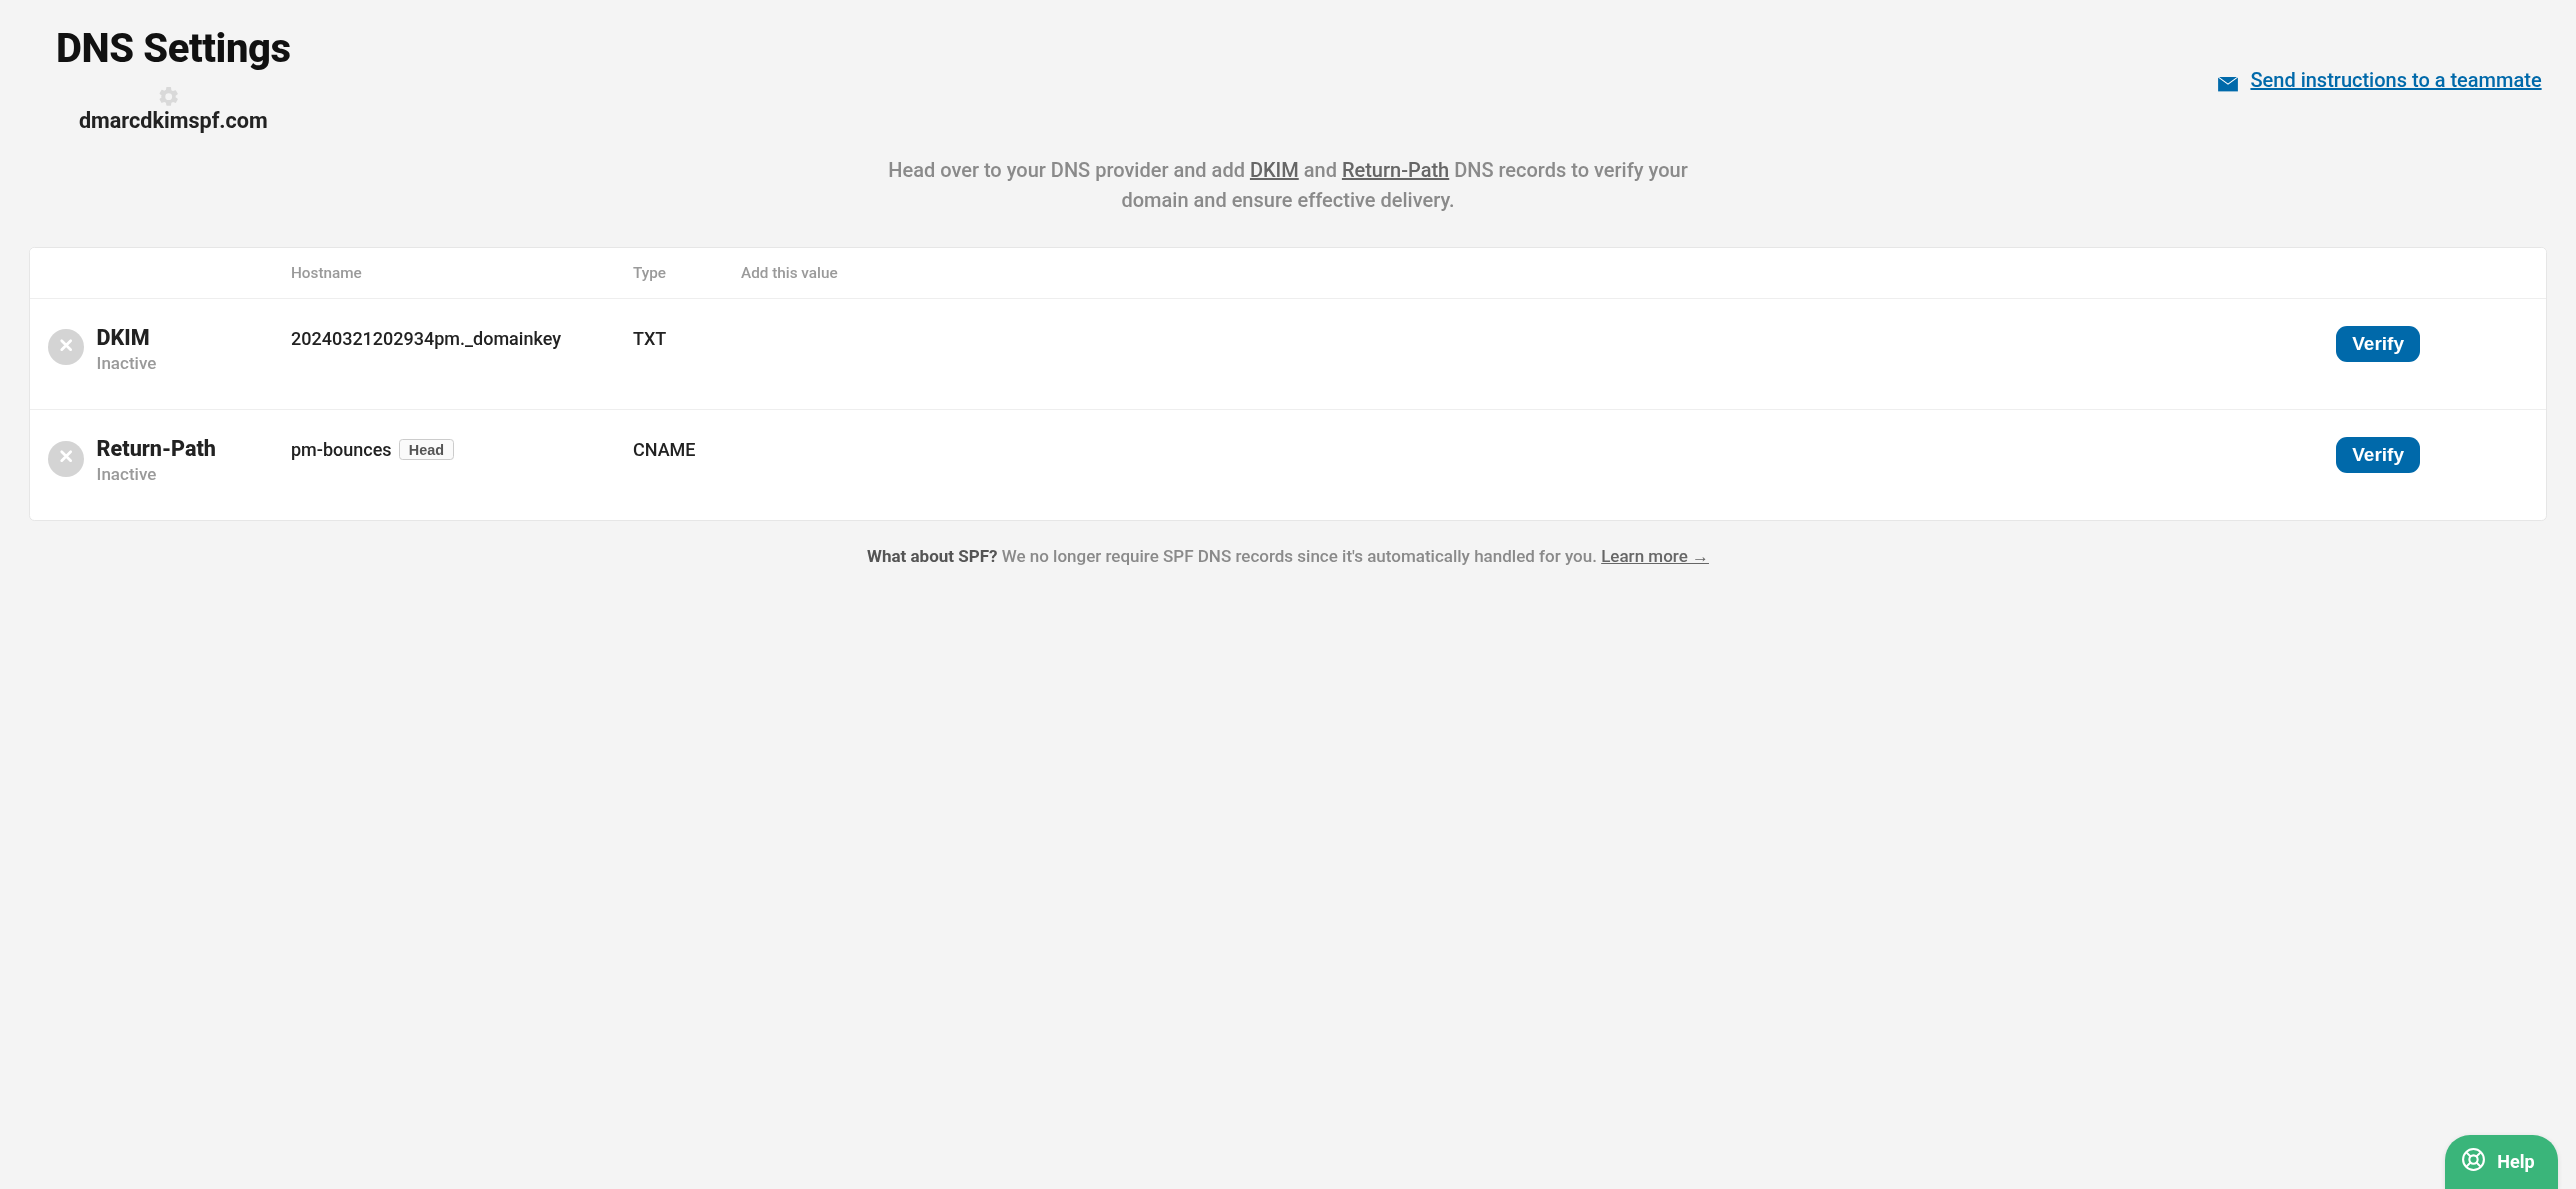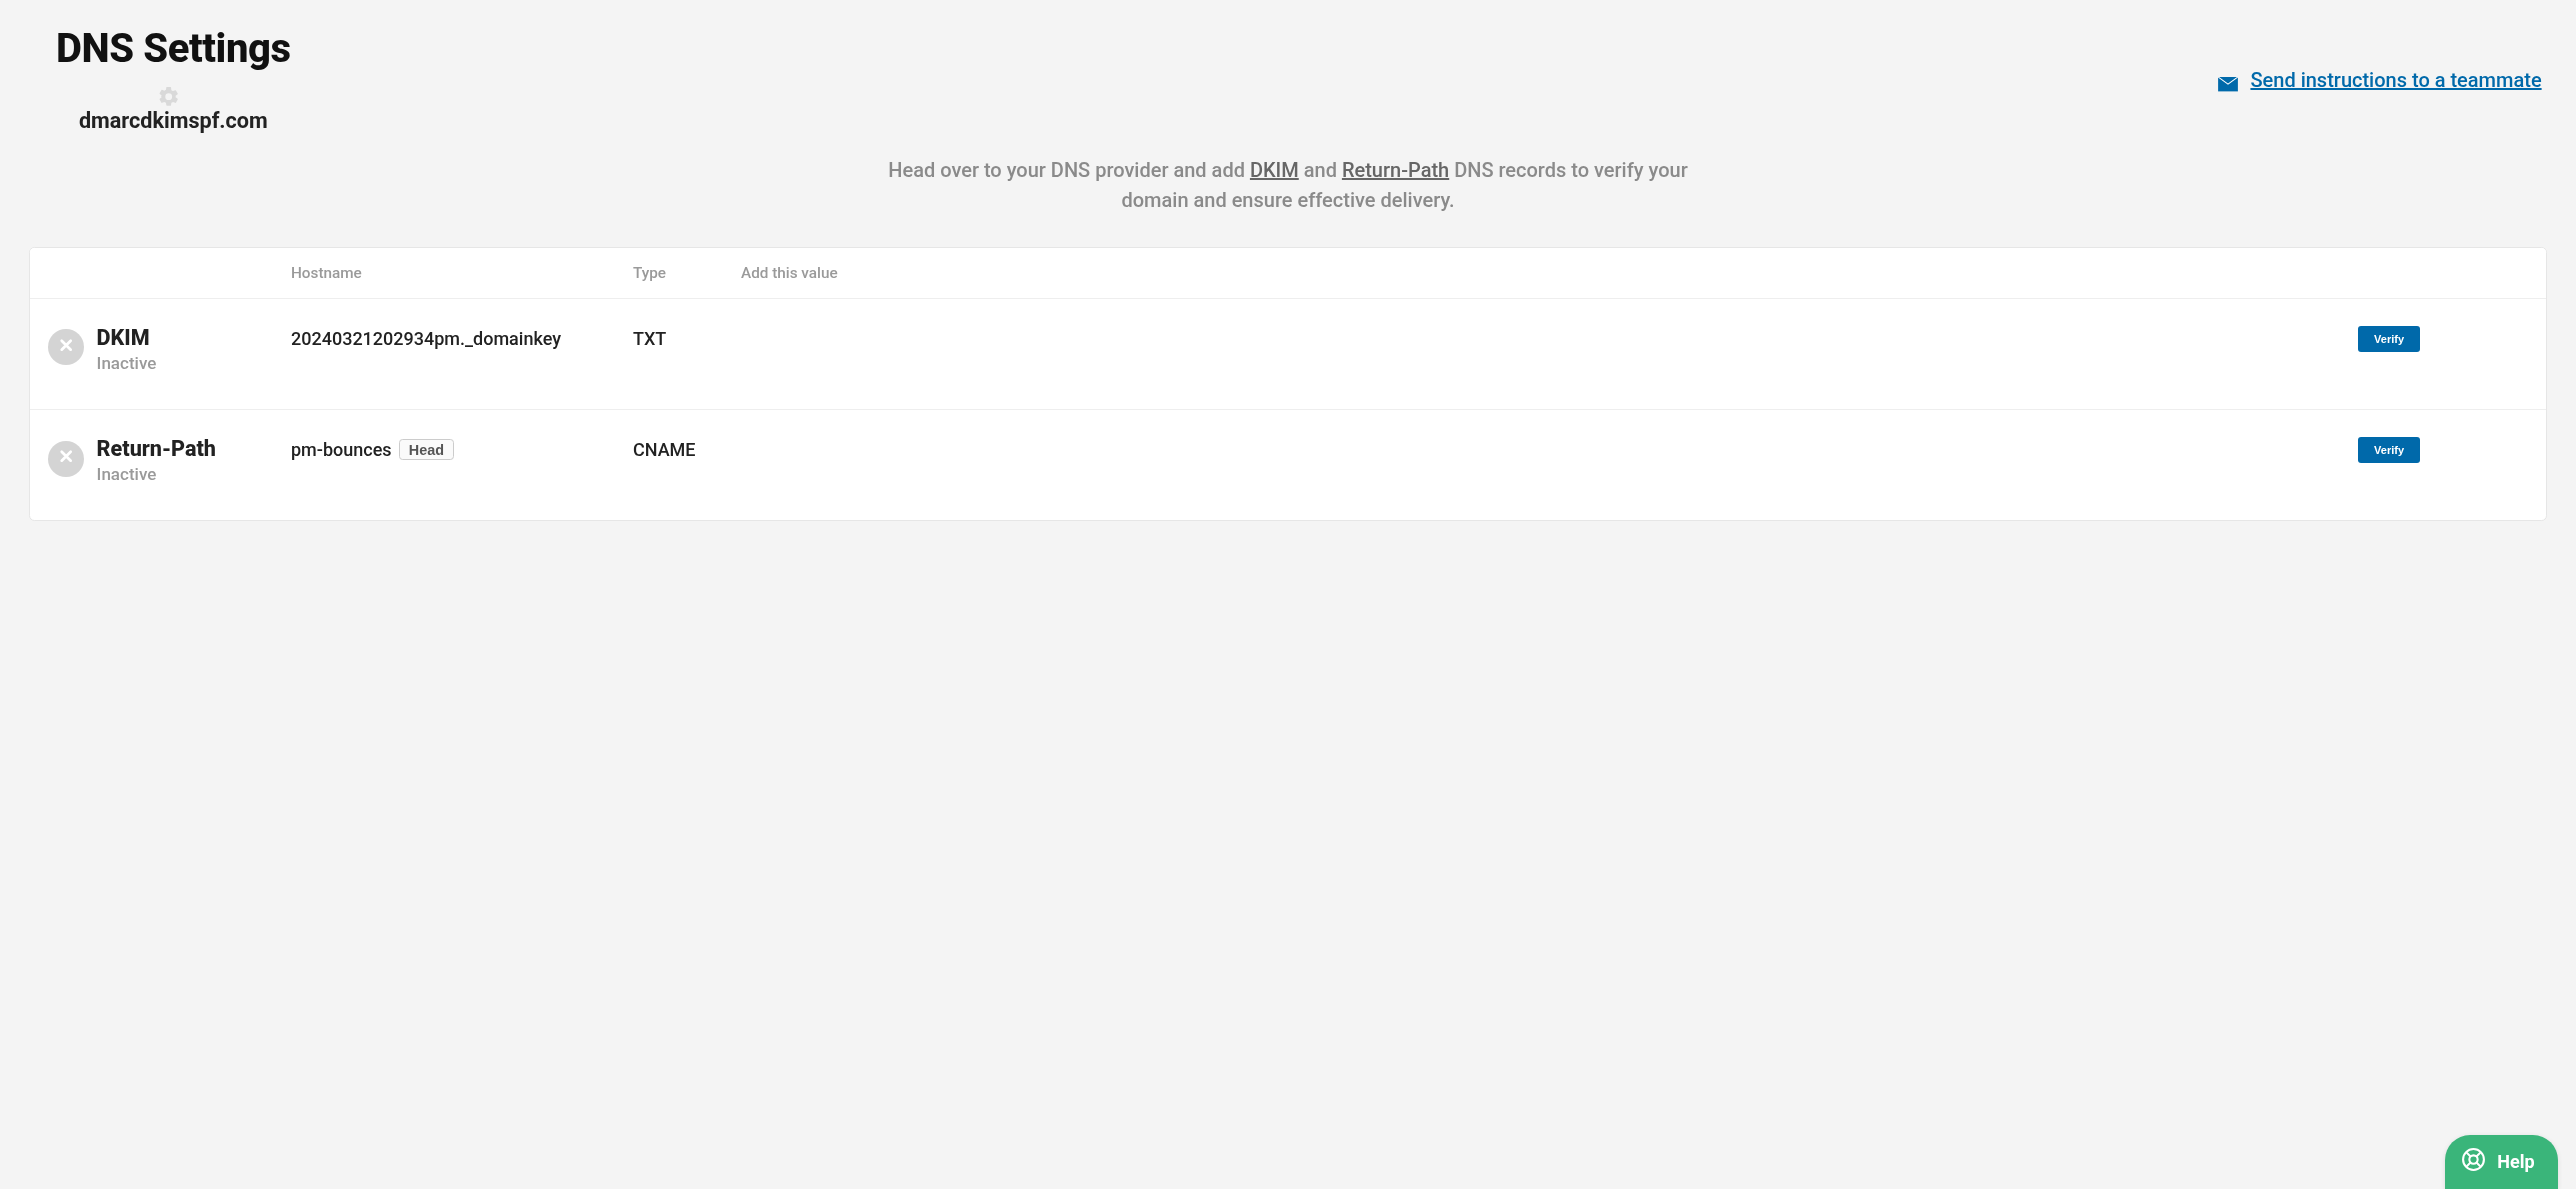--- a/index.html
+++ b/index.html
@@ -155,24 +155,24 @@
     border: 0.9px solid #ccc;
     border-radius: 3.6px;
     padding: 1.8px 9px;
     margin-left: 7.2px;
     cursor: pointer;
     vertical-align: middle;
   }
   .verify-btn {
     background: #0069aa;
     color: #fff;
-    font-size: 11px;
+    font-size: 19px;
     font-weight: 700;
     border: none;
-    border-radius: 3px;
+    border-radius: 11px;
     padding: 7.2px 16px;
     cursor: pointer;
     justify-self: end;
   }
   .spf-note {
     text-align: center;
     font-size: 17px;
     color: #8a8a8a;
     margin: 25px auto 36px auto;
     font-weight: 500;
@@ -278,20 +278,23 @@
         <button class="edit-btn">Head</button>
       </div>
       <div class="cell">CNAME</div>
       <div style="text-align:right;">
         <button class="verify-btn">Verify</button>
       </div>
     </div>
 
   </div>
 
+  <p class="spf-note">
+    <strong>What about SPF?</strong><span> We no longer require SPF DNS records since it's automatically handled for you. </span><span class="learn">Learn more →</span>
+  </p>
 
   <div class="help-pill">
     <span>
       <svg width="25" height="25" viewBox="0 0 24 24" fill="none" stroke="#fff" stroke-width="2">
         <circle cx="12" cy="12" r="10"></circle>
         <circle cx="12" cy="12" r="4"></circle>
         <line x1="4.93" y1="4.93" x2="9.17" y2="9.17"></line>
         <line x1="14.83" y1="14.83" x2="19.07" y2="19.07"></line>
         <line x1="14.83" y1="9.17" x2="19.07" y2="4.93"></line>
         <line x1="4.93" y1="19.07" x2="9.17" y2="14.83"></line>

